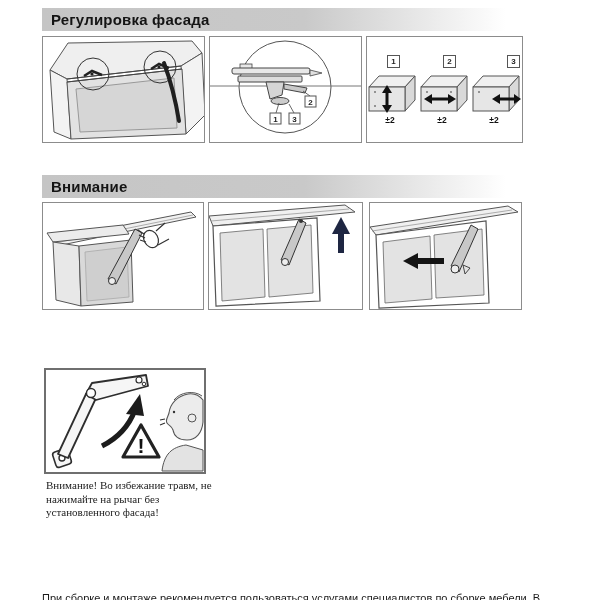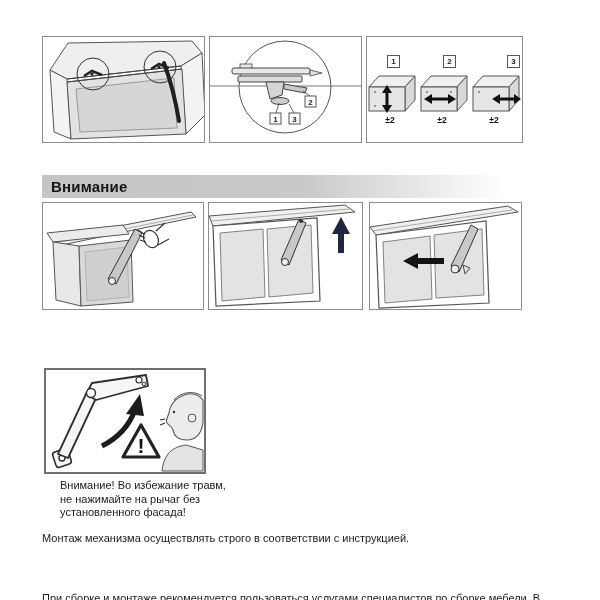--- a/index.html
+++ b/index.html
@@ -30,37 +30,40 @@
     position:absolute; width:11px; height:11px; border:1px solid #555;
     background:#fff; font-size:8px; line-height:11px; text-align:center;
     font-weight:bold; color:#222;
   }
   .adj-item { position:absolute; top:12px; width:50px; height:92px; }
   .adj-item .tol {
     position:absolute; left:4px; top:66px; width:38px; text-align:center;
     font-size:8.5px; font-weight:bold; color:#111;
   }
   .warning-note {
-    position:absolute; left:60px; top:479px; width:172px;
-    font-size:11px; line-height:13.5px; color:#1b1b1b;
+    position:absolute; left:46px; top:479px; width:172px;
+    font-size:11px; line-height:13.5px; color:#1b1b1b;font-family:Liberation Serif, serif;
   }
   .assembly-note {
     position:absolute; left:42px; top:532px; width:522px;
     font-size:11px; line-height:13px; color:#1b1b1b;
   }
   .disclaimer-note {
     position:absolute; left:42px; top:592px; width:524px;
     font-size:11px; line-height:12.4px; color:#1b1b1b;
   }
 </style>
 </head>
 <body>
 
 <div class="page">
 
+  <div class="section-header" style="top:8px;">
+    <span>Регулировка фасада</span>
+  </div>
 
   <div class="panel" id="panel-facade">
     <svg width="161" height="105" viewBox="0 0 161 105">
       <polygon points="7,33 25,6 149,4 159,16 138,29 24,42" fill="#efefef" stroke="#555" stroke-width="1"></polygon>
       <polygon points="7,33 24,42 28,102 11,95" fill="#f3f3f3" stroke="#555" stroke-width="1"></polygon>
       <polygon points="138,29 159,16 162,78 143,97" fill="#f3f3f3" stroke="#555" stroke-width="1"></polygon>
       <polygon points="24,45 139,32 143,97 28,102" fill="#e2e2e2" stroke="#555" stroke-width="1"></polygon>
       <polygon points="33,52 131,41 134,91 37,95" fill="#d6d6d6" stroke="#999" stroke-width="1"></polygon>
       <line x1="24" y1="42" x2="138" y2="29" stroke="#444" stroke-width="1"></line>
       <line x1="24" y1="45" x2="139" y2="32" stroke="#444" stroke-width="1"></line>
@@ -249,17 +252,16 @@
       </g>
       <g>
         <polygon points="95,55 113,87 77,87" fill="#ffffff" stroke="#222" stroke-width="3.2" stroke-linejoin="round"></polygon>
         <text x="95" y="83" font-size="21" font-weight="bold" text-anchor="middle" fill="#111">!</text>
       </g>
     </svg>
   </div>
 
   <div class="warning-note">Внимание! Во избежание травм, не нажимайте на рычаг без установленного фасада!</div>
 
-  <div class="assembly-note">Монтаж механизма осуществлять строго в соответствии с инструкцией.</div>
 
   <div class="disclaimer-note">При сборке и монтаже рекомендуется пользоваться услугами специалистов по сборке мебели. В случае неквалифицированной сборки возможны появления недостатков в изделиях, уменьшение срока службы, возникновение опасности для жизни людей и сохранности прочего имущества.</div>
 
 </div>
 
 </body></html>

